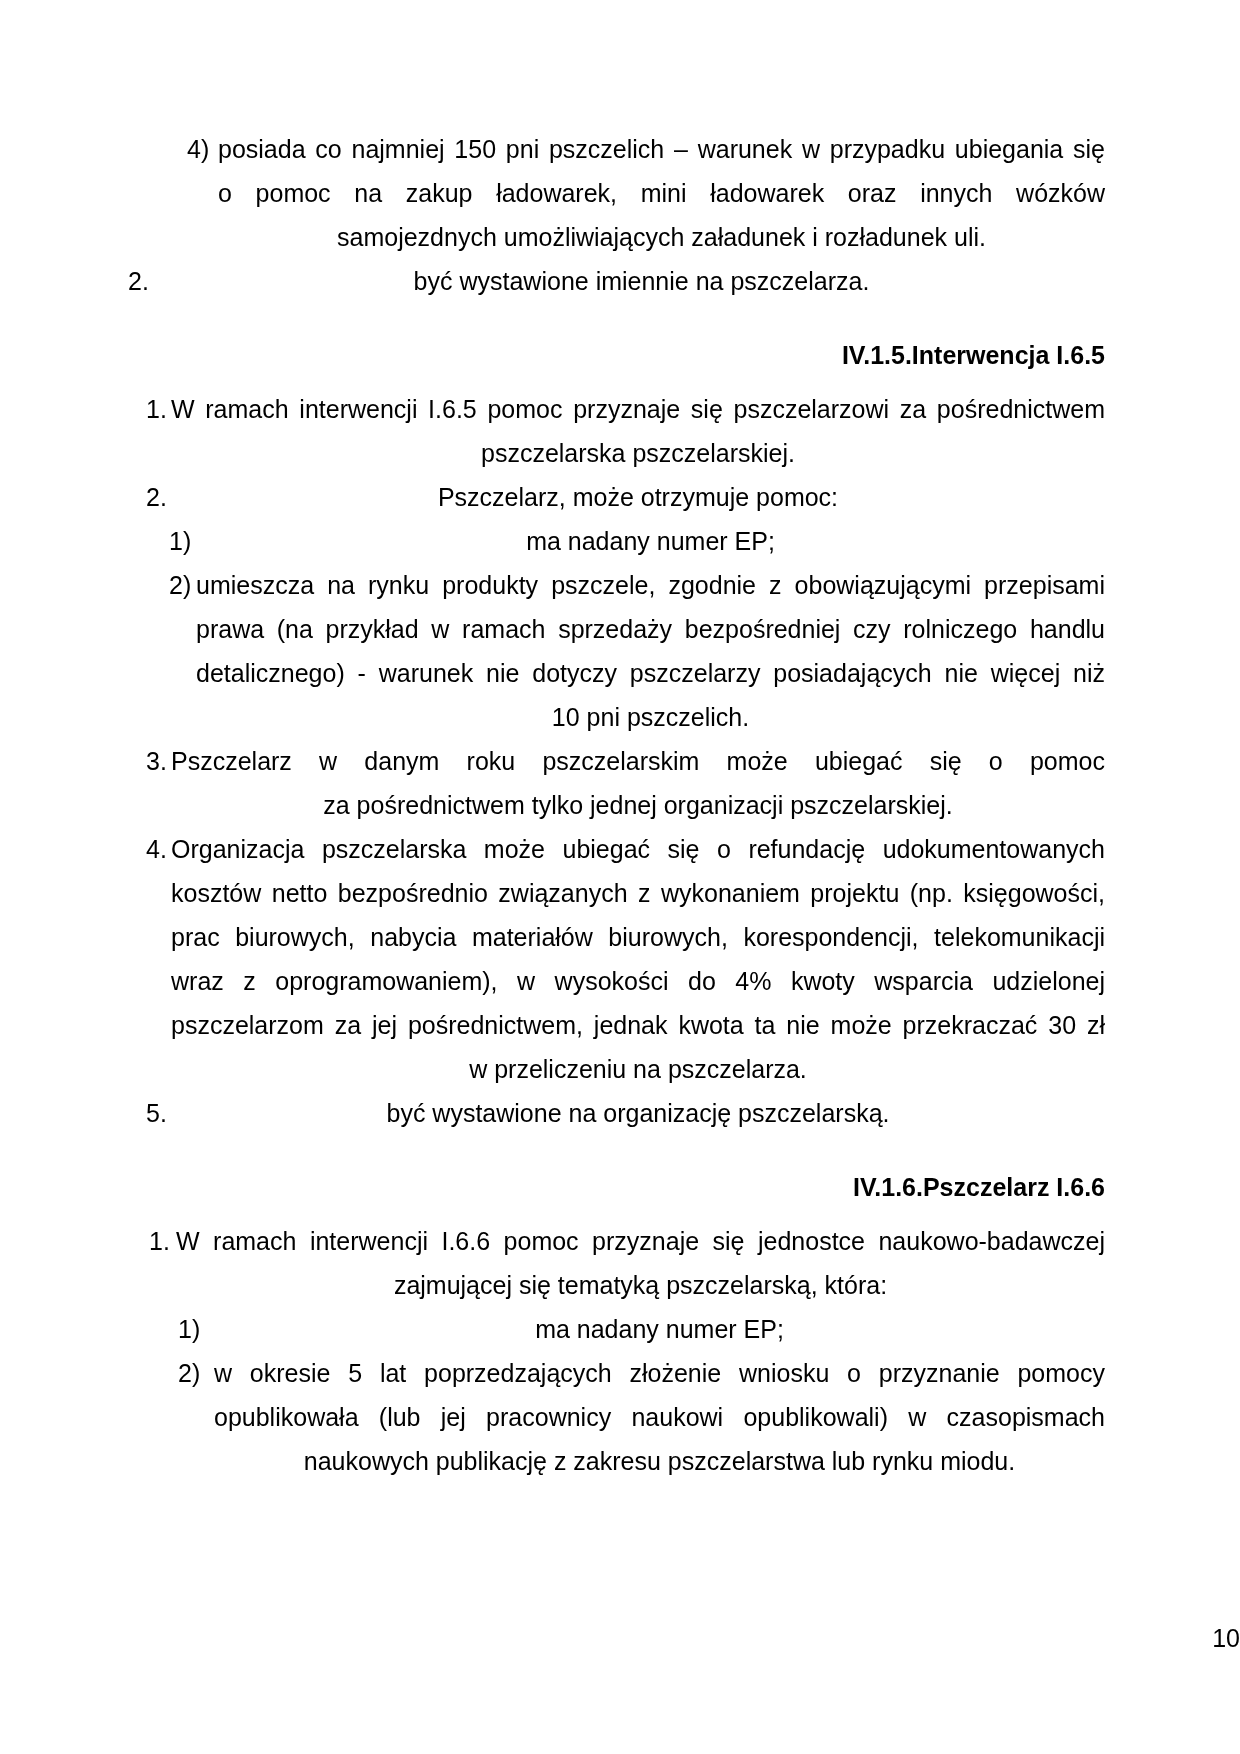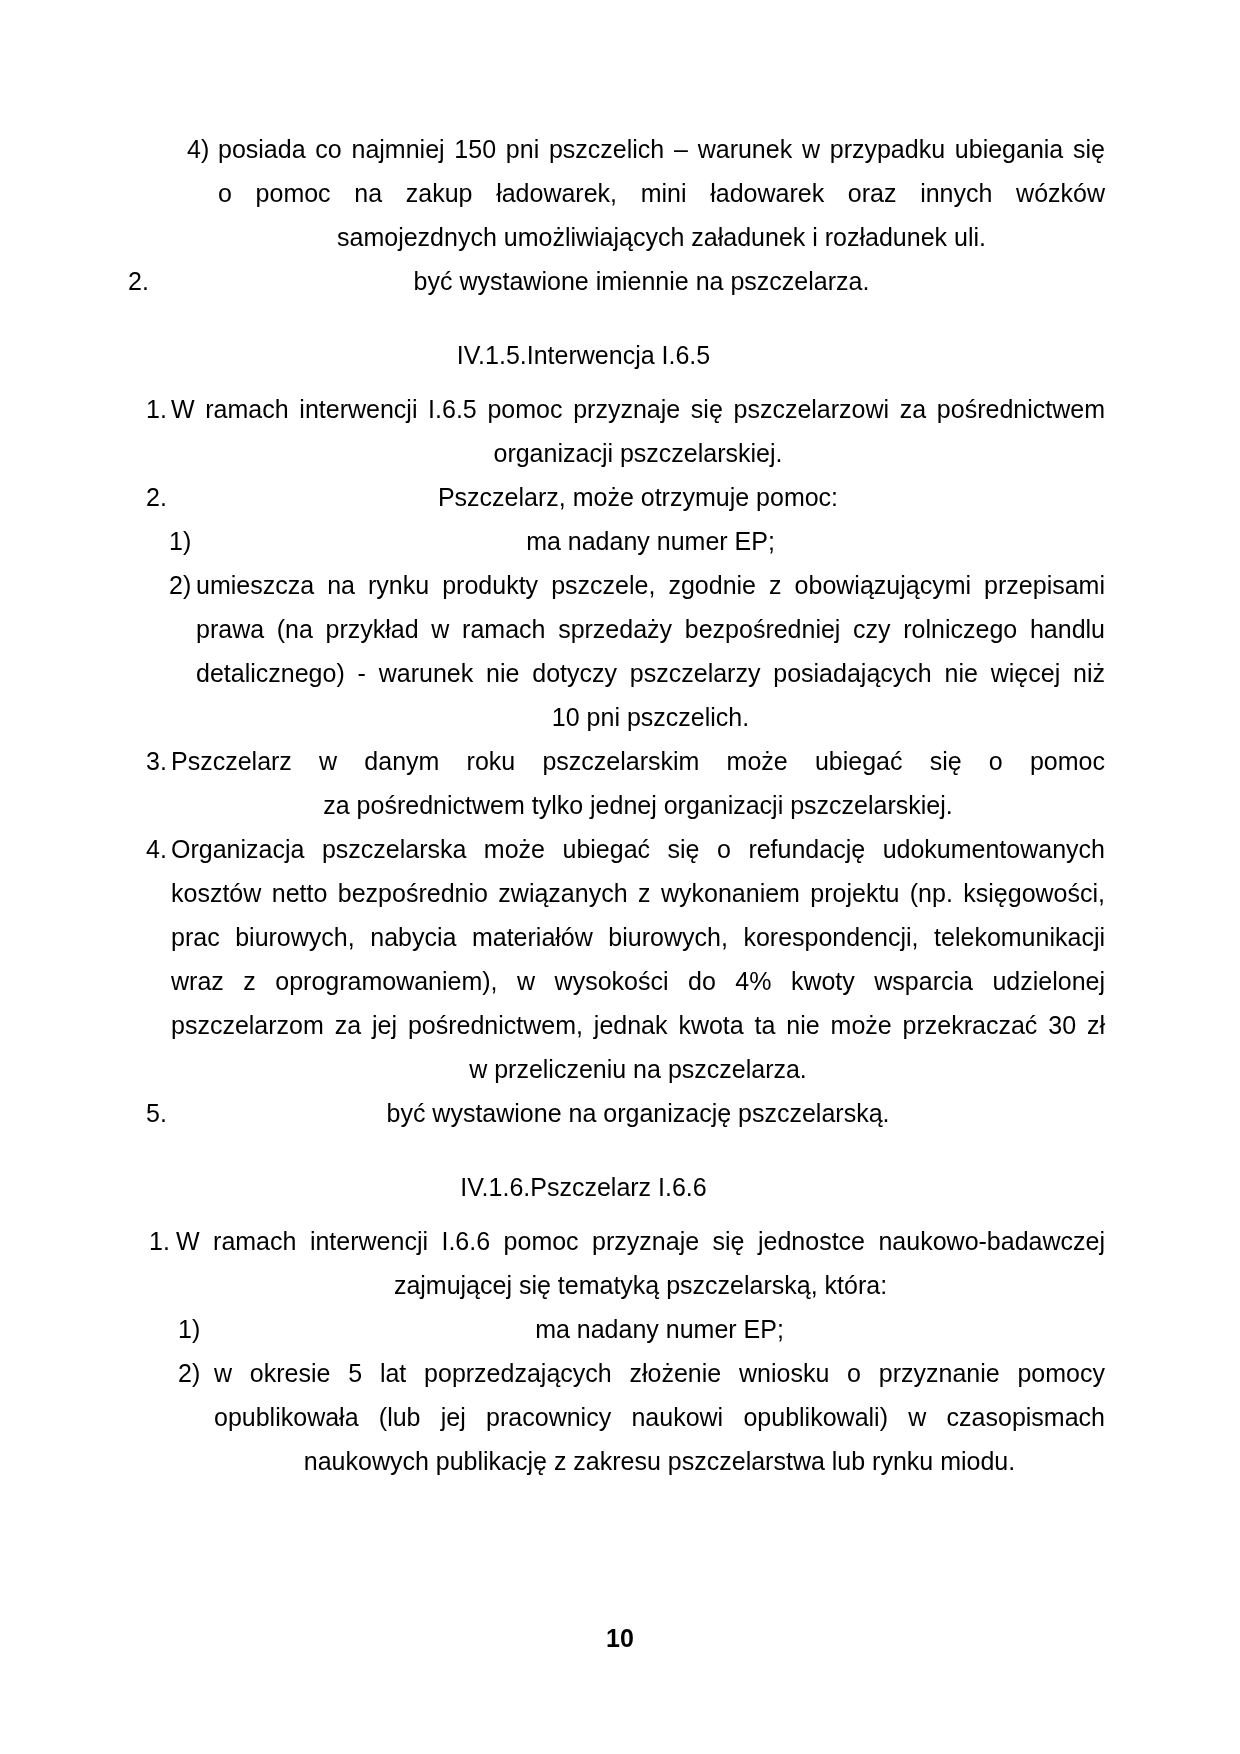--- a/index.html
+++ b/index.html
@@ -23,31 +23,30 @@
   
   .b-top-main { margin: 0 135px 0 128px; padding-left: 50px; }
   .b-top-sub  { margin: 0 135px 0 187px; padding-left: 31px; }
   .b-s5-main  { margin: 0 135px 0 146px; padding-left: 25px; }
   .b-s5-sub   { margin: 0 135px 0 169px; padding-left: 27px; }
   .b-s6-main  { margin: 0 135px 0 149px; padding-left: 27px; }
   .b-s6-sub   { margin: 0 135px 0 178px; padding-left: 36px; }
 
   .heading {
     margin: 30px 135px 10px 62px;
-    font-weight: 400;
+    font-weight: 700;
     line-height: 44px;
-    text-align: center;
+    text-align: right;
   }
   .footer {
     position: absolute;
     left: 0; right: 0;
     top: 1616px;
-    text-align: center;
+    text-align: right;
     line-height: 44px;
-    font-weight: bold;
   }
 </style>
 </head>
 <body>
 
 <div class="page">
   <div class="doc">
 
     <div class="block b-top-sub">
       <span class="marker">4)</span>
@@ -59,21 +58,21 @@
     <div class="block b-top-main">
       <span class="marker">2.</span>
       <div class="ln l">być wystawione imiennie na pszczelarza.</div>
     </div>
 
     <div class="heading">IV.1.5.Interwencja I.6.5</div>
 
     <div class="block b-s5-main">
       <span class="marker">1.</span>
       <div class="ln j">W ramach interwencji I.6.5 pomoc przyznaje się pszczelarzowi za pośrednictwem</div>
-      <div class="ln l">organizacji pszczelarskiej.</div>
+      <div class="ln l">pszczelarska pszczelarskiej.</div>
     </div>
 
     <div class="block b-s5-main">
       <span class="marker">2.</span>
       <div class="ln l">Pszczelarz, może otrzymuje pomoc:</div>
     </div>
 
     <div class="block b-s5-sub">
       <span class="marker">1)</span>
       <div class="ln l">ma nadany numer EP;</div>

